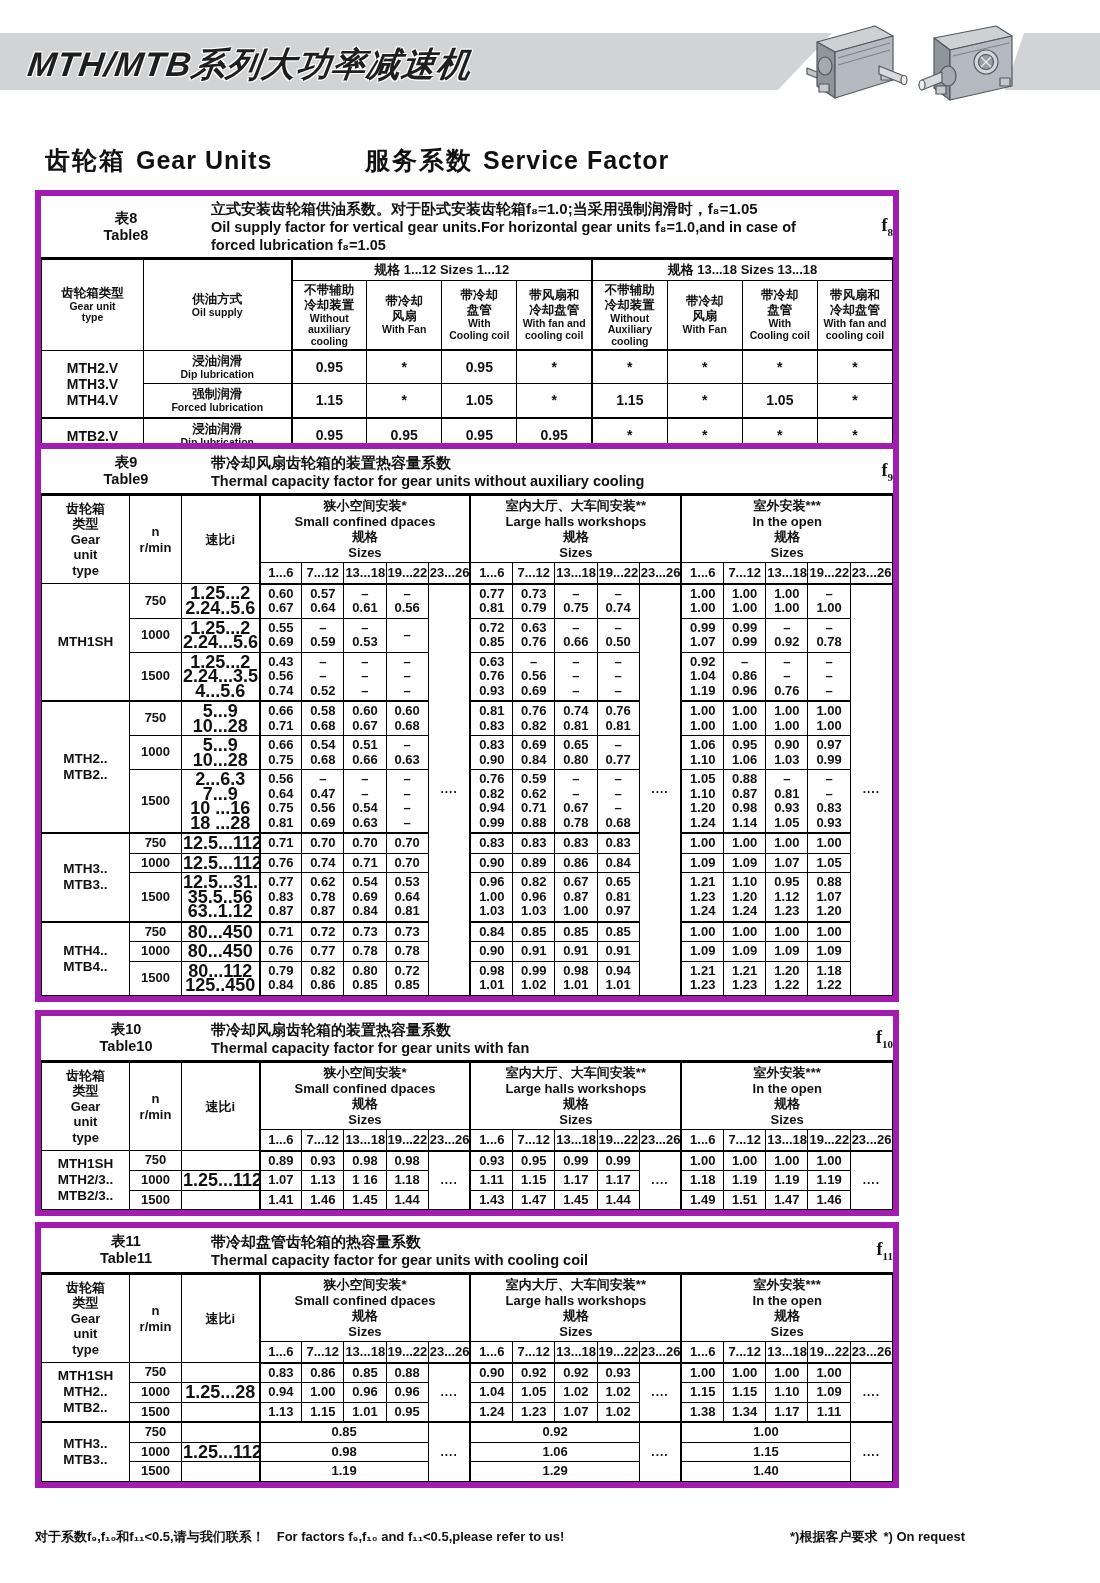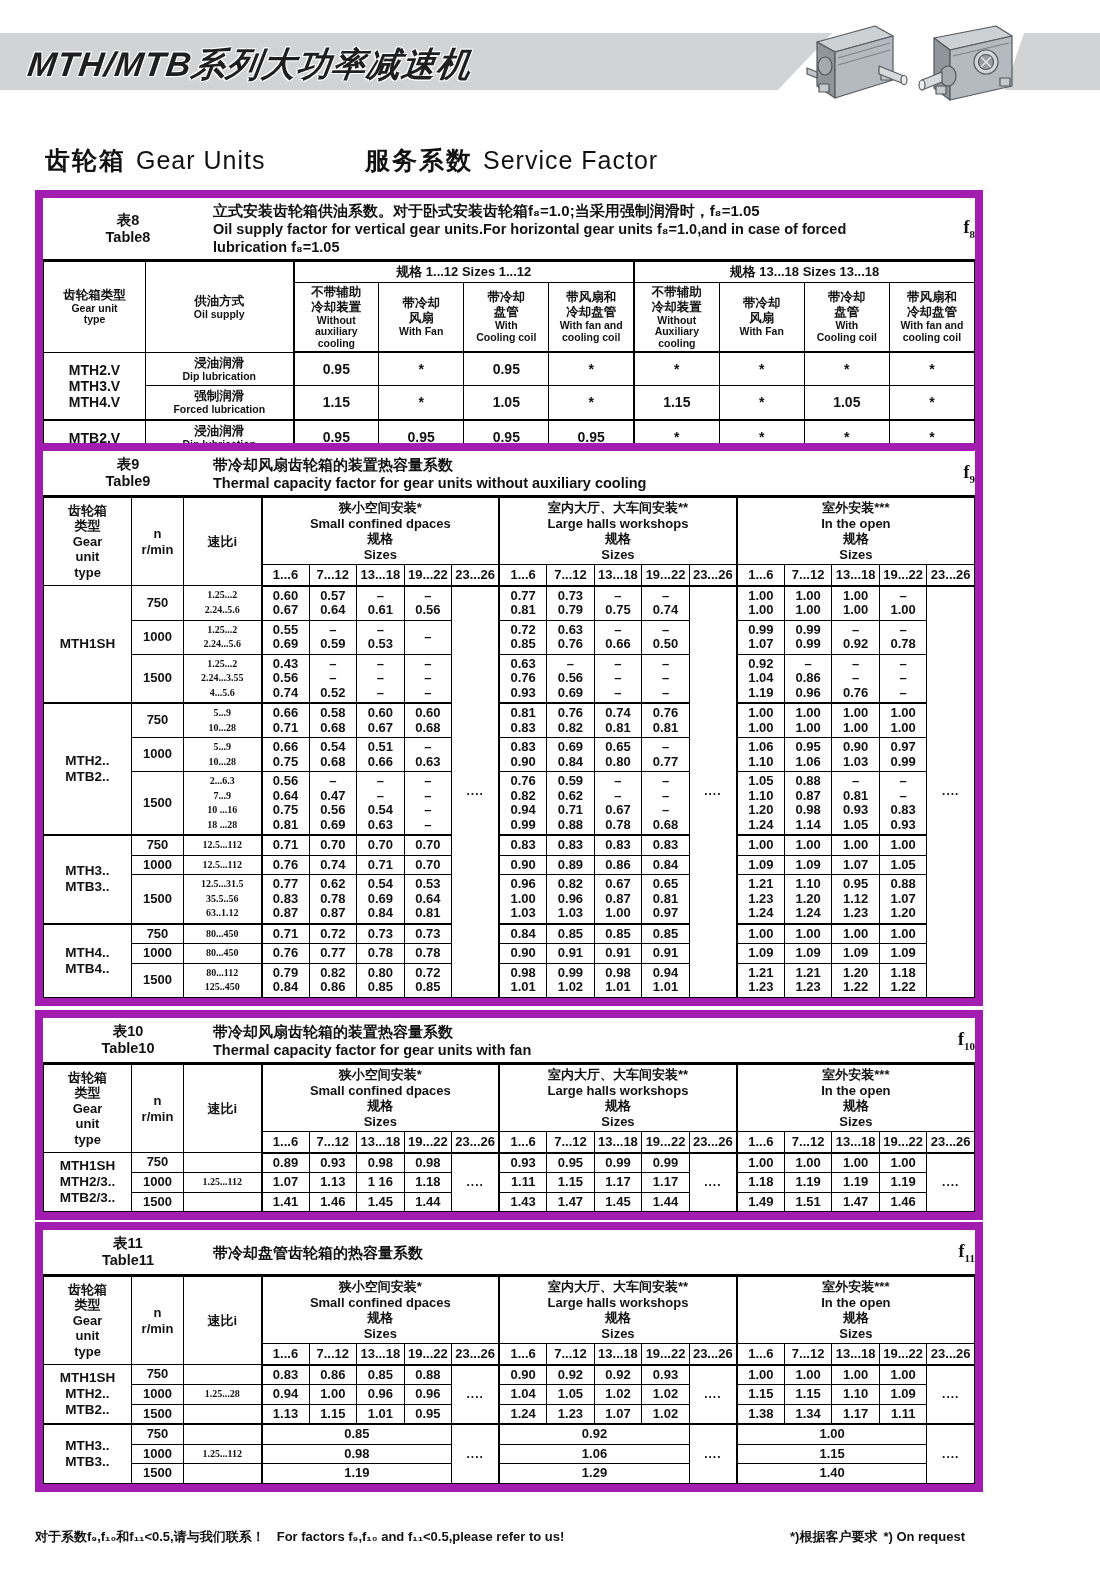--- a/index.html
+++ b/index.html
@@ -10,44 +10,44 @@
         clip-path:polygon(0 0,100% 0,93.5% 100%,0 100%);}
   .band-accent{position:absolute;left:985px;top:33px;width:115px;height:57px;background:#d2d3d4;
         clip-path:polygon(34% 0,100% 0,100% 100%,17% 100%);}
   .band-title{position:absolute;left:28px;top:42px;font-size:34px;font-weight:bold;font-style:italic;
         letter-spacing:1px;color:#1e1e1e;transform:skewX(-8deg);
         text-shadow:1px 1px 0 #fff,-1px -1px 0 #fff,1px -1px 0 #fff,-1px 1px 0 #fff;white-space:nowrap;}
   .gear-art{position:absolute;left:805px;top:10px;width:215px;height:102px;display:flex;gap:4px;}
   
   .section-title{position:absolute;top:144px;left:45px;width:1000px;height:34px;font-size:25px;}
   .st-zh{font-weight:bold;letter-spacing:2px;}
-  .st-en{font-weight:400;margin-left:10px;letter-spacing:1px;}
+  .st-en{font-weight:700;margin-left:10px;letter-spacing:1px;}
   .st-right{position:absolute;left:320px;top:0;}
   
-  .tbl-wrap{position:absolute;left:35px;width:948px;border:8px solid #a21caf;background:#fff;box-sizing:border-box;}
+  .tbl-wrap{position:absolute;left:35px;width:864px;border:6px solid #a21caf;background:#fff;box-sizing:border-box;}
   #w8{top:190px;} #w9{top:443px;} #w10{top:1010px;} #w11{top:1222px;}
   .tbl-title{display:flex;align-items:center;border-bottom:2px solid #000;padding:3px 0;min-height:38px;}
   .tlabel{width:170px;text-align:center;font-weight:bold;font-size:14.5px;line-height:17px;white-space:pre-line;}
   .ttitle{flex:1;text-align:left;}
   .ttitle .tzh{font-weight:bold;font-size:15px;line-height:19px;}
   .ttitle .ten{font-weight:bold;font-size:14.5px;line-height:18px;}
   .tfactor{width:75px;text-align:right;font-weight:bold;font-size:18px;font-family:Liberation Serif, serif;}
   .tfactor sub{font-size:11px;}
   table{border-collapse:collapse;table-layout:fixed;width:100%;}
   th,td{border:1px solid #000;text-align:center;vertical-align:middle;white-space:pre-line;
         font-weight:bold;padding:2px 1px;overflow:hidden;}
   th{font-size:13px;line-height:15.5px;}
   td{font-size:13px;line-height:14.5px;}
   thead tr:last-child th{border-bottom:2px solid #000;}
   tr.bt > td{border-top:2.5px solid #000;}
   .bl{border-left:2.5px solid #000;}
   .zh{font-size:12.5px;line-height:15px;}
   .sub{font-size:10.5px;line-height:11.5px;}
   .type{font-size:13.5px;line-height:16px;}
-  .ratio{font-size:10px;font-family:Liberation Serif, serif;}
+  .ratio{font-size:18px;}
   .dots{font-size:12px;letter-spacing:1px;}
   #w8 td{font-size:14px;padding:3px 1px;margin-top:36px;}
   
   .footnote{position:absolute;left:35px;top:1528px;width:1040px;height:24px;font-size:13px;font-weight:bold;}
   .fn-left{position:absolute;left:0;top:0;}
   .fn-en{margin-left:12px;}
   .fn-right{position:absolute;left:755px;top:0;}
   .fn-right .fn-en2{margin-left:6px;}
 </style>
 </head>
@@ -775,20 +775,21 @@
         </tbody>
       </table>
   </div>
 
   <div class="tbl-wrap" id="w11">
     <div class="tbl-title">
       <div class="tlabel">表11
 Table11</div>
       <div class="ttitle">
         <div class="tzh">带冷却盘管齿轮箱的热容量系数</div>
+        <div class="ten">Thermal capacity factor for gear units with cooling coil</div>
       </div>
       <div class="tfactor"><span>f</span><sub>11</sub></div>
     </div>
     <table id="t11">
         <colgroup>
           <col style="width: 88px;">
           <col style="width: 52px;">
           <col style="width: 78px;">
           <col>
           <col>

